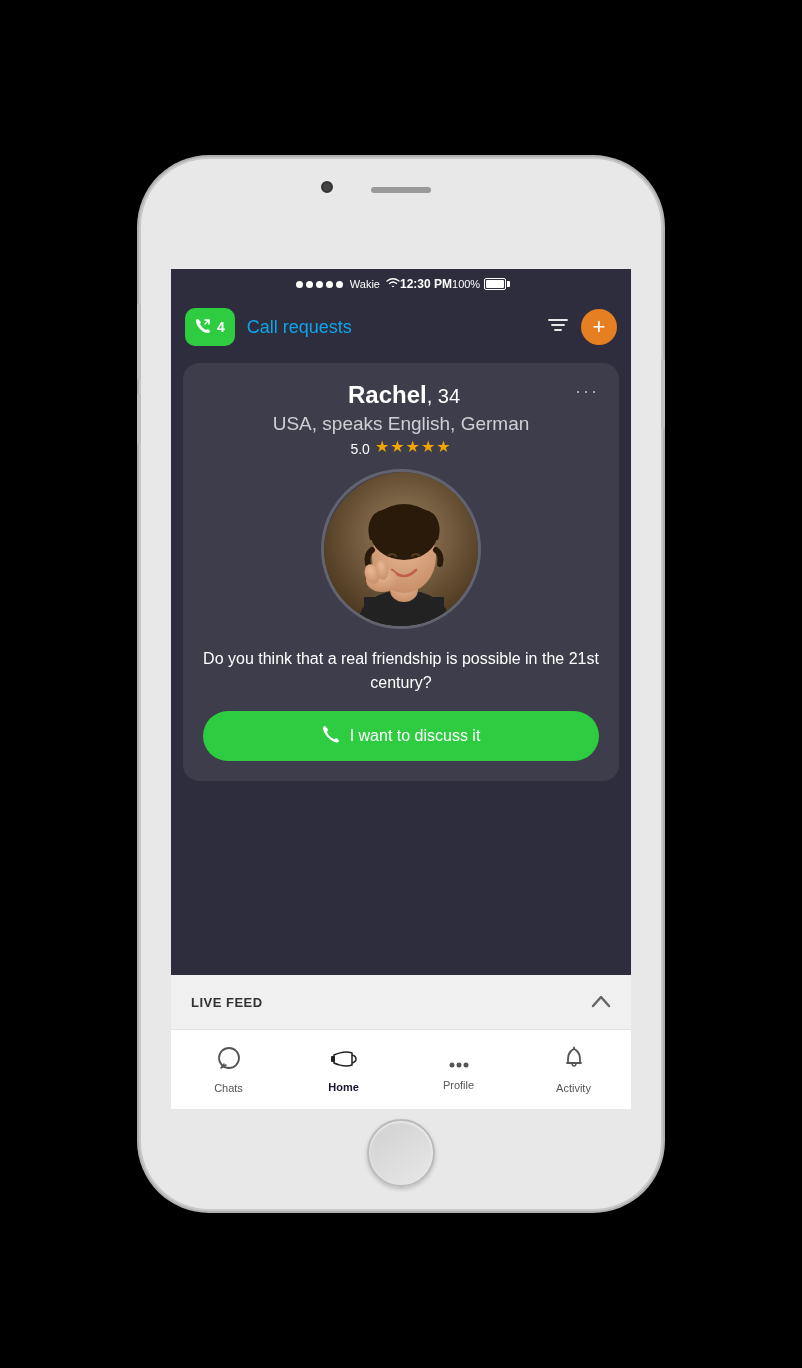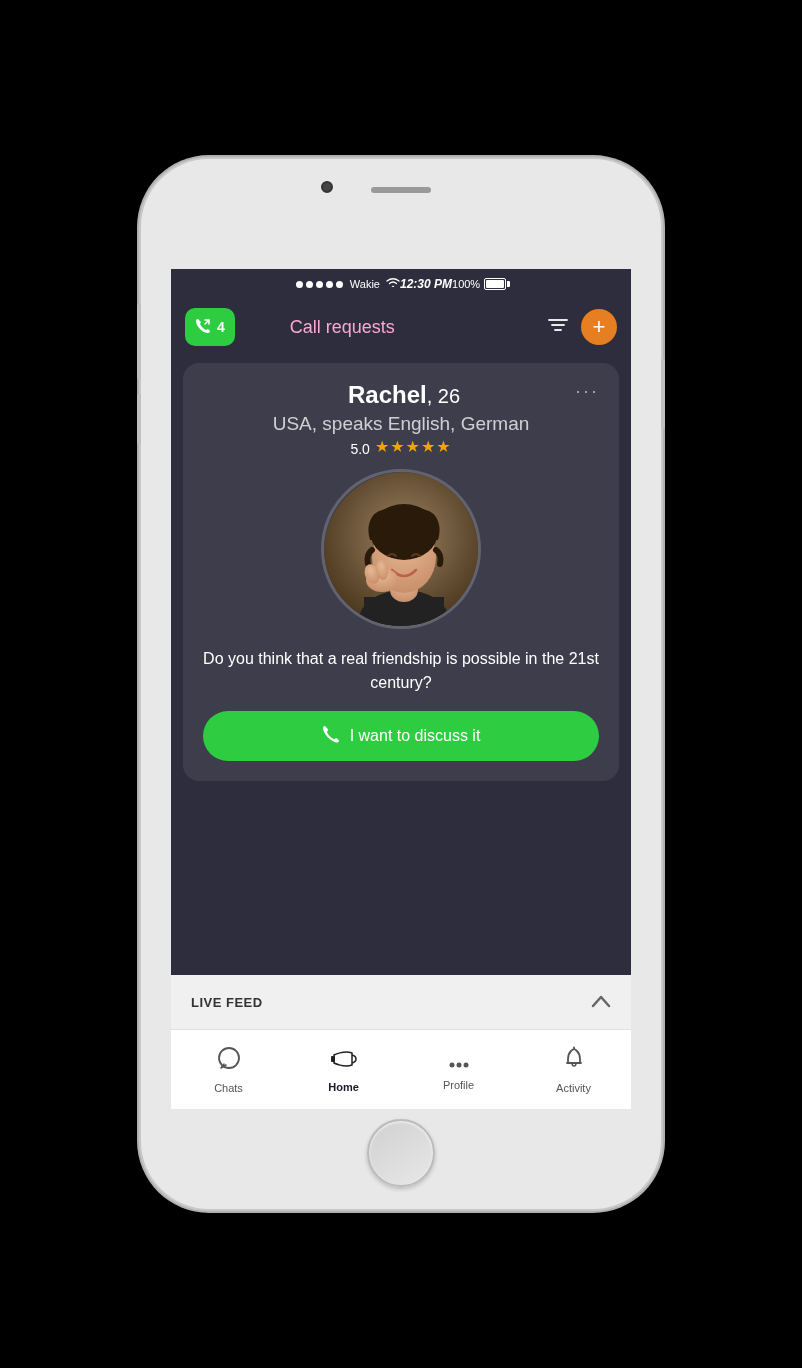--- a/index.html
+++ b/index.html
@@ -167,21 +167,20 @@
 
     .wifi-icon {
       margin-left: 3px;
       font-size: 12px;
     }
 
     .status-center {
       font-size: 12px;
       color: #fff;
       font-weight: 600;
-      font-style: italic;
     }
 
     .status-right {
       display: flex;
       align-items: center;
       gap: 4px;
       font-size: 11px;
       color: #fff;
       font-weight: 500;
     }
@@ -248,25 +247,24 @@
       font-size: 14px;
     }
 
     .call-badge-count {
       color: #fff;
       font-size: 14px;
       font-weight: 700;
     }
 
     .header-title {
-      color: #f9a8d4;
+      color: #0ea5e9;
       font-size: 18px;
       font-weight: 400;
       flex: 1;
-      margin-left: 43px;
     }
 
     .filter-icon {
       color: #fff;
       font-size: 18px;
       opacity: 0.9;
     }
 
     .add-button {
       width: 36px;
@@ -523,21 +521,21 @@
         </span>
         <div class="add-button">
           <span>+</span>
         </div>
       </div>
 
       <div class="card">
         <div class="card-top-row">
           <div style="width:30px"></div>
           <div class="card-name-section">
-            <span class="card-name">Rachel</span><span class="card-age">, <span>26</span></span>
+            <span class="card-name">Rachel</span><span class="card-age">, <span>34</span></span>
           </div>
           <div class="more-icon">···</div>
         </div>
         <div class="card-location">USA, speaks English, German</div>
         <div class="card-rating">
           <span class="rating-number">5.0</span>
           <span class="stars">★★★★★</span>
         </div>
 
         <div class="avatar-container">

